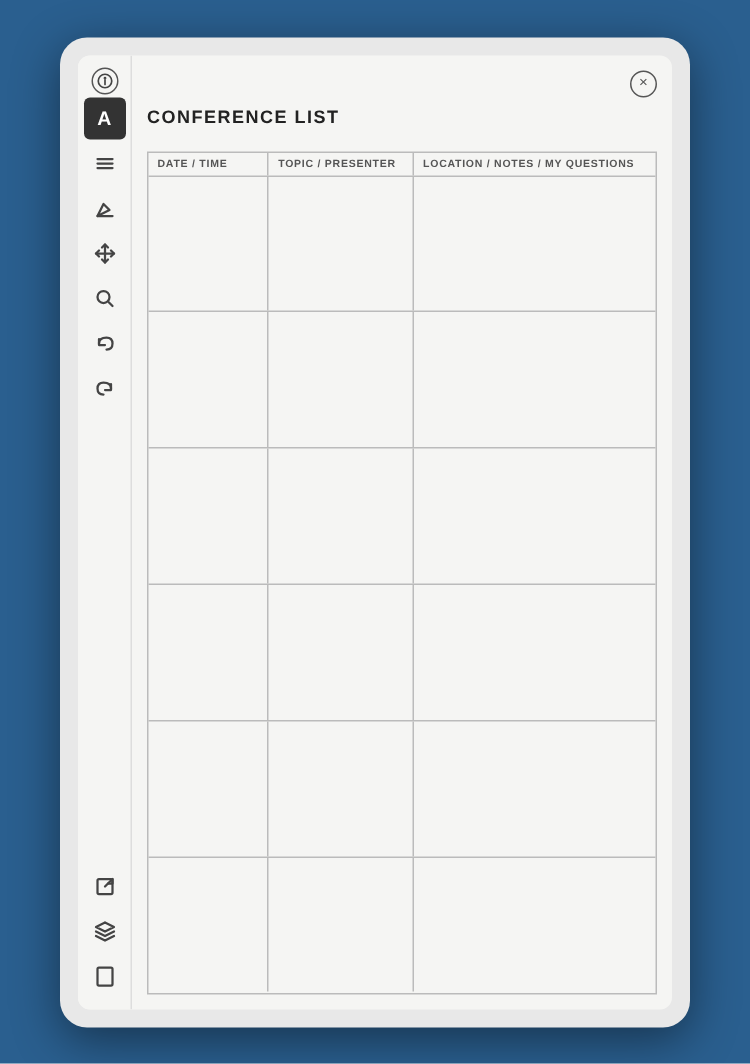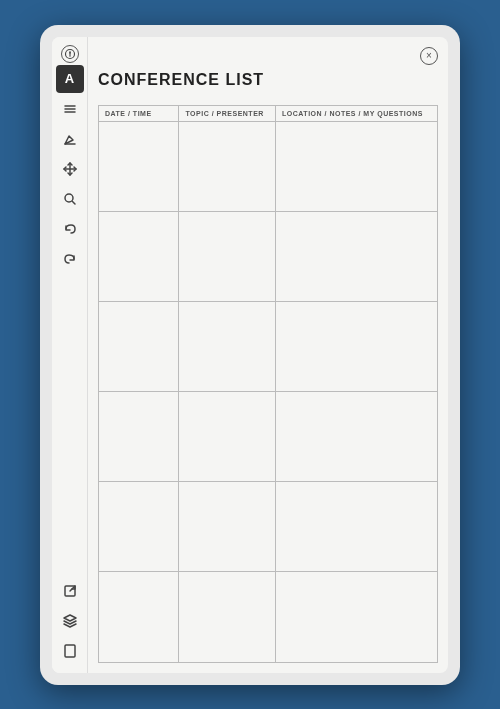--- a/index.html
+++ b/index.html
@@ -111,21 +111,21 @@
       border: 1.5px solid #555;
       border-radius: 50%;
       display: flex;
       align-items: center;
       justify-content: center;
       font-size: 10px;
       color: #555;
     }
 
     .page-title {
-      font-size: 16px;
+      font-size: 12px;
       font-weight: bold;
       letter-spacing: 1px;
       color: #222;
       text-transform: uppercase;
       margin-bottom: 16px;
     }
 
     
     .conference-table {
       flex: 1;

